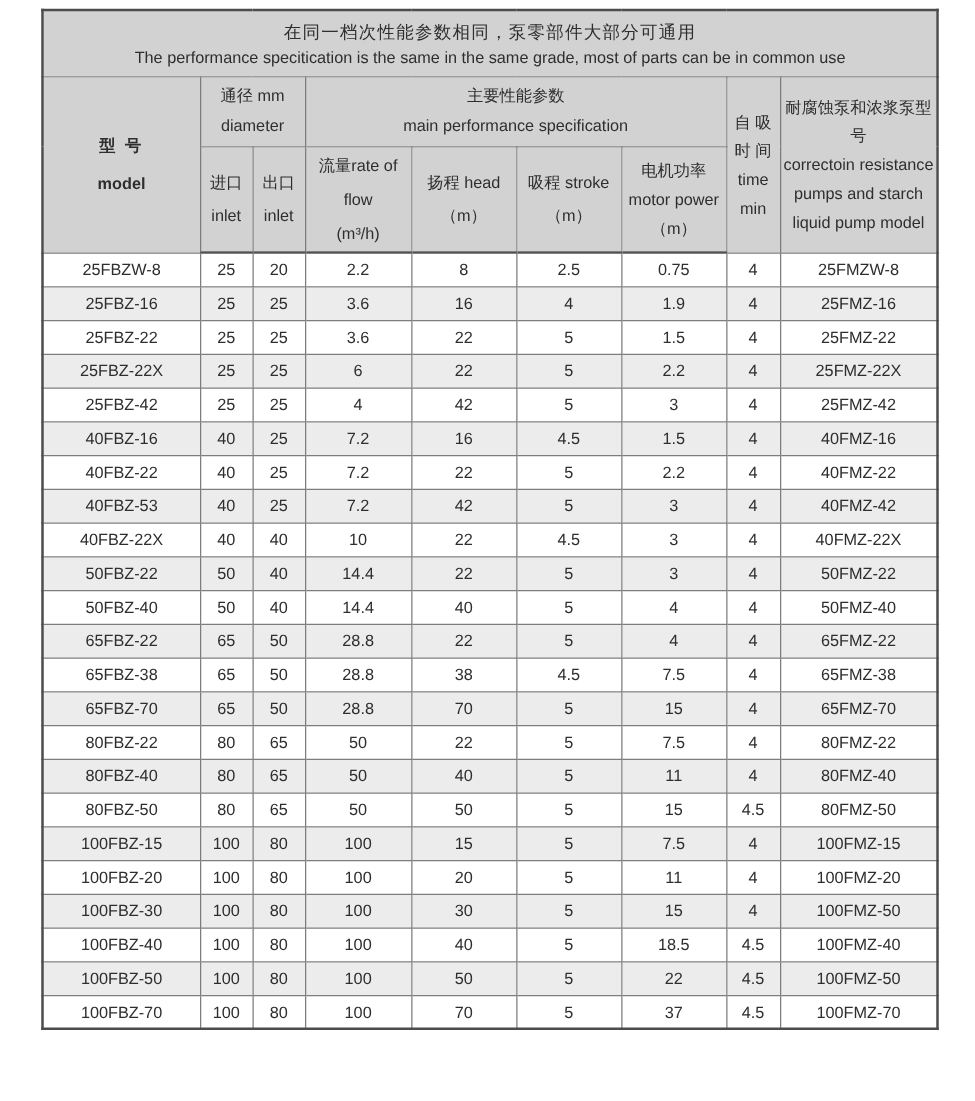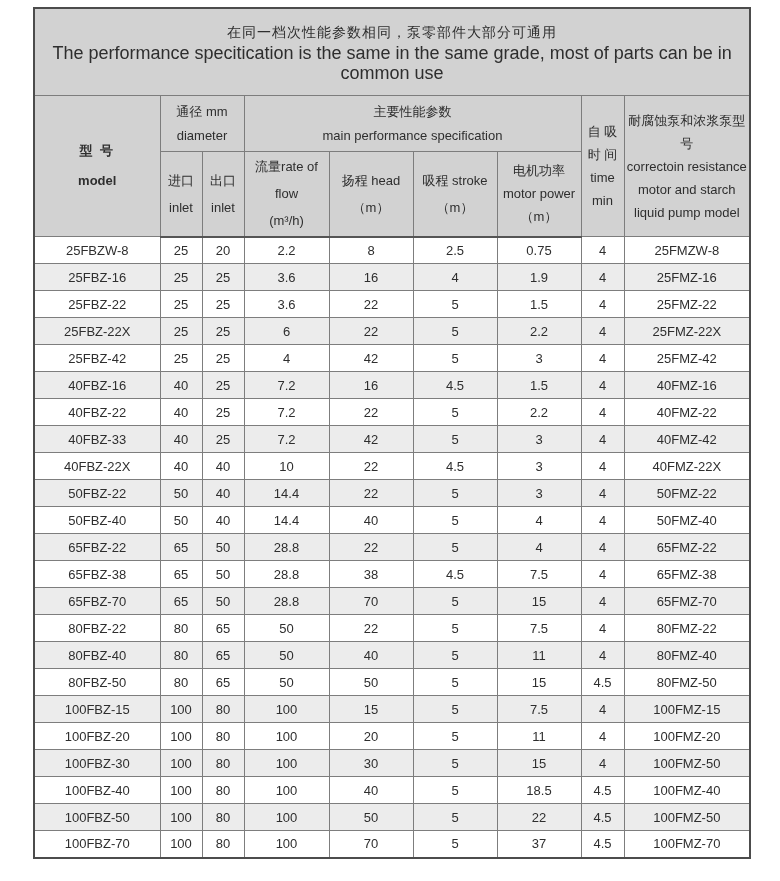--- a/index.html
+++ b/index.html
@@ -29,24 +29,24 @@
     text-align: center;
     vertical-align: middle;
     font-weight: normal;
     overflow: hidden;
   }
   
   td.banner {
     background: #d2d2d2;
     height: 53px;
     border-bottom: 2px solid #555555;
-    padding: 12px 2px;
+    padding: 0 2px;
   }
   .banner-zh { font-size: 14px; line-height: 22px; letter-spacing: 1px; }
-  .banner-en { font-size: 18px; line-height: 20px; }
+  .banner-en { font-size: 13px; line-height: 20px; }
   
   thead th { background: #d2d2d2; font-size: 13px; }
   tr.hrow1 th { height: 56px; }
   tr.hrow2 th { height: 85px; border-bottom: 2px solid #555555; }
   .hcell { display: flex; flex-direction: column; justify-content: center; align-items: center; height: 100%; }
   .hcell .ln { line-height: 24px; }
   .hcell.gap2 .ln { line-height: 27px; }
   .hcell.tight .ln { line-height: 23px; }
   th.model-head .ln { line-height: 30px; letter-spacing: 2px; font-weight: bold; }
   th.model-head .ln.en { letter-spacing: 0; }
@@ -105,21 +105,21 @@
             <div class="ln">自  吸</div>
             <div class="ln">时  间</div>
             <div class="ln">time</div>
             <div class="ln">min</div>
           </div>
         </th>
         <th rowspan="2">
           <div class="hcell tight">
             <div class="ln">耐腐蚀泵和浓浆泵型号</div>
             <div class="ln">correctoin resistance</div>
-            <div class="ln">motor and starch</div>
+            <div class="ln">pumps and starch</div>
             <div class="ln">liquid pump model</div>
           </div>
         </th>
       </tr>
       <tr class="hrow2">
         <th>
           <div class="hcell gap2">
             <div class="ln">进口</div>
             <div class="ln">inlet</div>
           </div>
@@ -229,21 +229,21 @@
           <td>40</td>
           <td>25</td>
           <td>7.2</td>
           <td>22</td>
           <td>5</td>
           <td>2.2</td>
           <td>4</td>
           <td>40FMZ-22</td>
         </tr>
         <tr class="alt">
-          <td>40FBZ-33</td>
+          <td>40FBZ-53</td>
           <td>40</td>
           <td>25</td>
           <td>7.2</td>
           <td>42</td>
           <td>5</td>
           <td>3</td>
           <td>4</td>
           <td>40FMZ-42</td>
         </tr>
         <tr>

